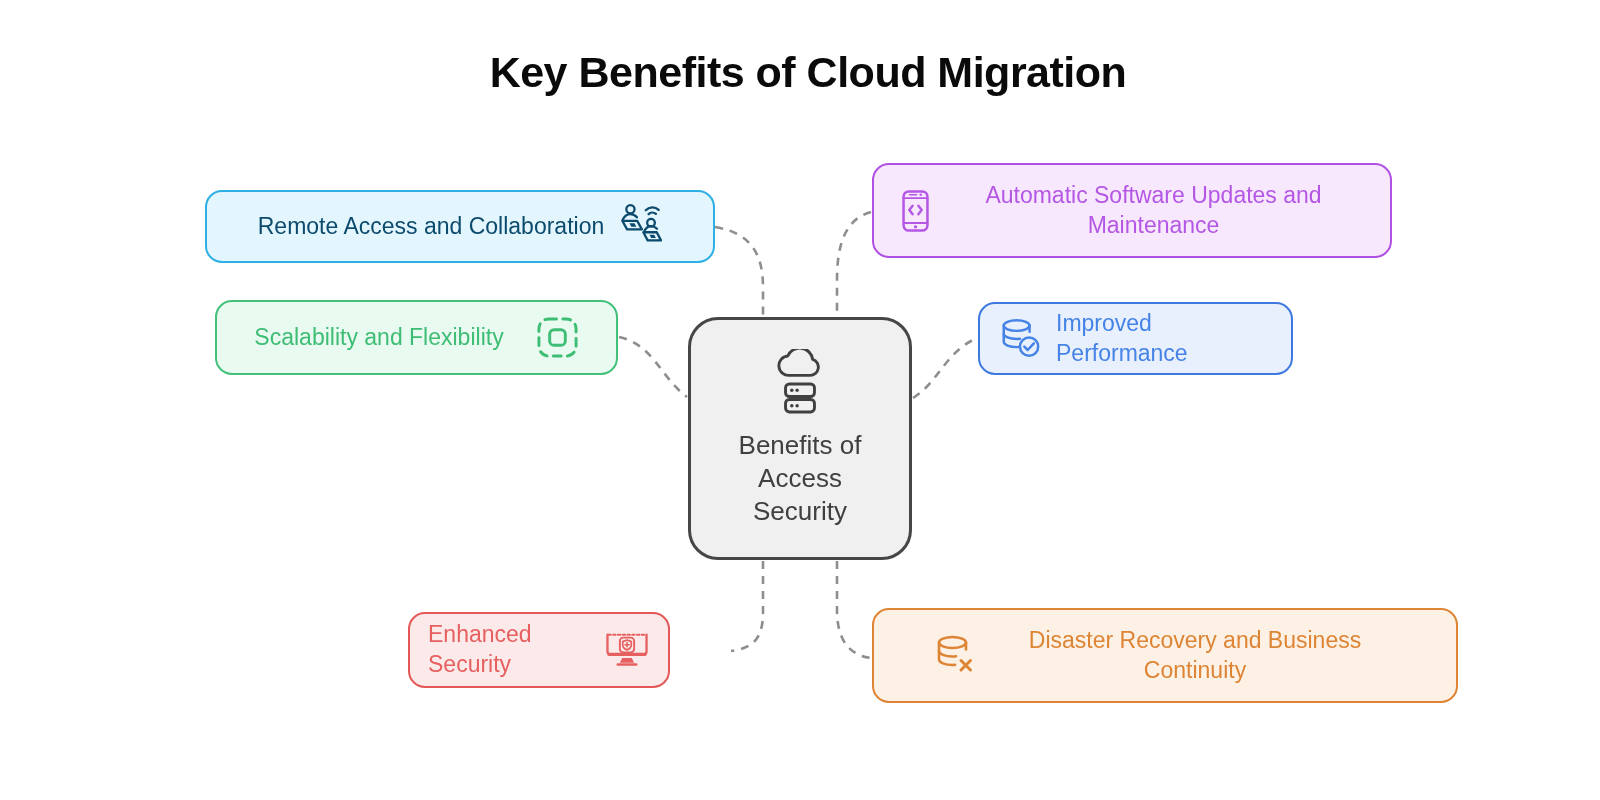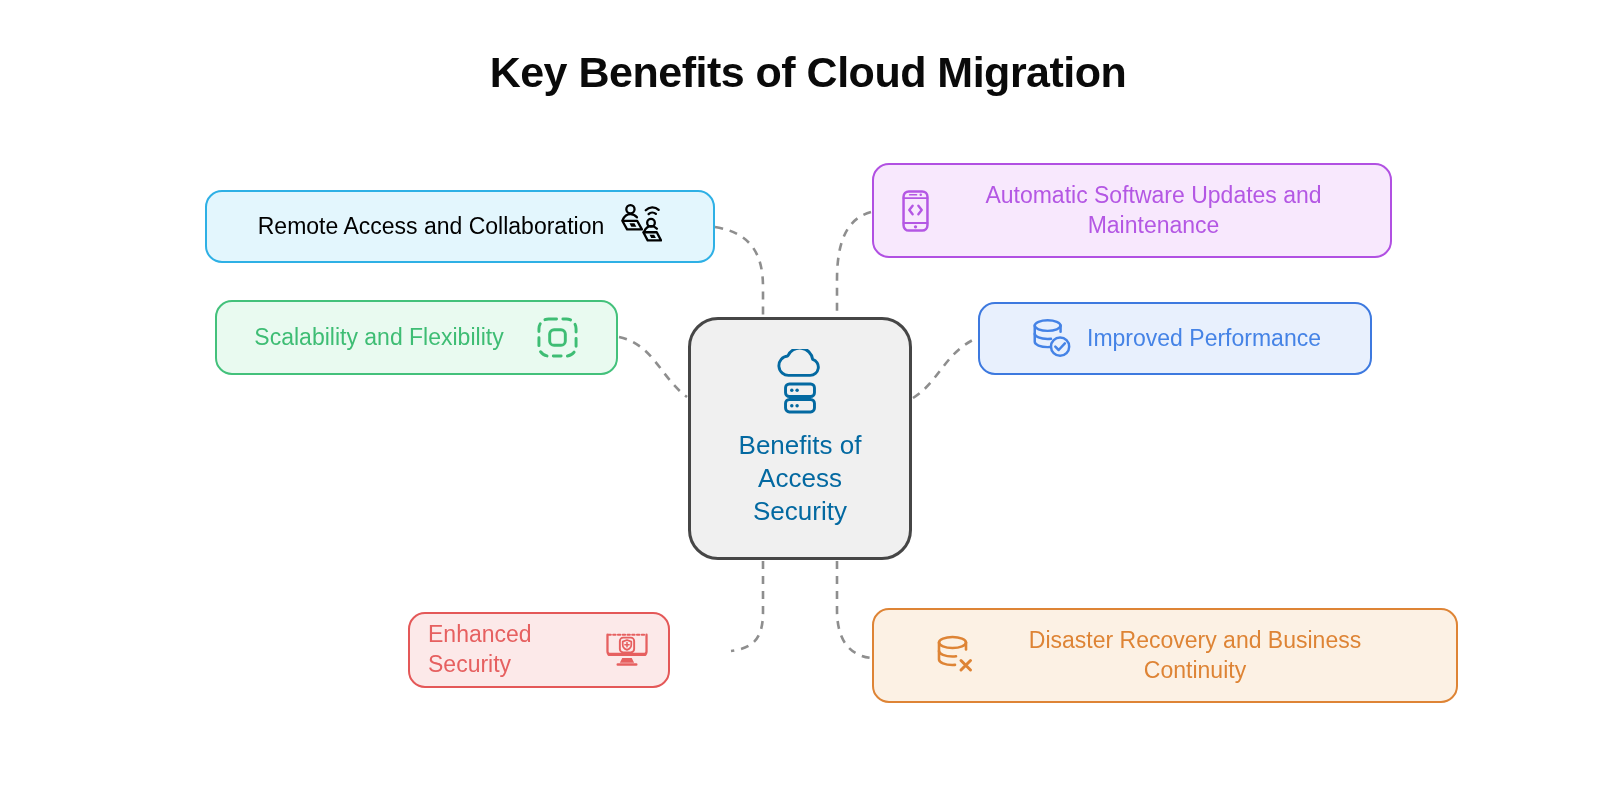--- a/index.html
+++ b/index.html
@@ -19,21 +19,21 @@
   }
   .node .label{font-size:23px;line-height:1.3;}
   .node svg{flex:0 0 auto;display:block;}
   .stroked{fill:none;stroke:currentColor;stroke-linecap:round;stroke-linejoin:round;}
   .filled{fill:currentColor;stroke:none;}
 
   .n-remote{left:205px;top:190px;width:510px;height:73px;}
   .n-scale{left:215px;top:300px;width:403px;height:75px;}
   .n-updates{left:872px;top:163px;width:520px;height:95px;}
   .n-updates .label{text-align:center;max-width:420px;}
-  .n-perf{left:978px;top:302px;width:394px;height:73px;}
+  .n-perf{left:978px;top:302px;width:315px;height:73px;}
   .n-security{left:408px;top:612px;width:262px;height:76px;}
   .n-disaster{left:872px;top:608px;width:586px;height:95px;}
   .n-disaster .label{text-align:center;max-width:405px;}
 
   .center-node{
     left:688px;top:317px;width:224px;height:243px;border-radius:30px;border-width:3px;
     flex-direction:column;gap:10px;padding:10px;
   }
   .center-label{font-size:26px;line-height:1.27;text-align:center;}
   .center-label span{display:block;}
@@ -47,38 +47,38 @@
 
   <svg class="connectors" viewBox="0 0 1600 800" aria-hidden="true" style="color: rgb(142, 142, 142);">
     <path d="M715 227 C753 233 763 257 763 287 L763 316"></path>
     <path d="M871 212 C845 219 837 245 837 280 L837 316"></path>
     <path d="M619 337 C653 344 661 378 687 397"></path>
     <path d="M913 398 C939 382 945 352 977 338"></path>
     <path d="M763 561 L763 612 C763 638 754 648 731 651"></path>
     <path d="M837 561 L837 610 C837 637 847 655 871 658"></path>
   </svg>
 
-  <div class="node center-node" style="border-color: rgb(70, 70, 70); background-color: rgb(240, 240, 240); color: #0369a1;">
+  <div class="node center-node" style="border-color: rgb(70, 70, 70); background-color: rgb(240, 240, 240); color: #404040;">
     <svg width="54" height="70" viewBox="0 0 56 72">
       <path class="stroked" stroke-width="3" d="M17 27h21.5a8.5 8.5 0 0 0 2.6-16.6 13.5 13.5 0 0 0-25.8-3.4A10 10 0 0 0 17 27Z"></path>
       <rect class="stroked" stroke-width="3" x="13" y="36" width="30" height="13" rx="4"></rect>
       <rect class="stroked" stroke-width="3" x="13" y="52" width="30" height="13" rx="4"></rect>
       <circle class="filled" cx="19.5" cy="42.5" r="1.8"></circle>
         <circle class="filled" cx="25" cy="42.5" r="1.8"></circle>
       <circle class="filled" cx="19.5" cy="58.5" r="1.8"></circle>
         <circle class="filled" cx="25" cy="58.5" r="1.8"></circle>
     </svg>
     <div class="center-label">
       <span>Benefits of</span>
       <span>Access</span>
       <span>Security</span>
     </div>
   </div>
 
-  <div class="node n-remote" style="border-color: rgb(46, 176, 229); background-color: rgb(227, 246, 253); color: #000000;">
+  <div class="node n-remote" style="border-color: rgb(46, 176, 229); background-color: rgb(227, 246, 253); color: #0c4a6e;">
     <span class="label">Remote Access and Collaboration</span>
     <svg width="44" height="50" viewBox="0 0 46 52">
       <circle class="stroked" stroke-width="2.4" cx="13" cy="7.5" r="4.3"></circle>
       <path class="stroked" stroke-width="2.4" d="M5 18.5c1.8-4.2 4.8-6 8-6 2.6 0 5 1.2 6.8 3.4"></path>
       <path class="stroked" stroke-width="2.4" d="M4.5 19.5h15.5l5 9H9.5z"></path>
       <path class="filled" d="M12 22h5.2l2 3.8h-5.3z"></path>
       <path class="stroked" stroke-width="2.4" d="M29 8.5a9.5 9.5 0 0 1 13.5-.4"></path>
       <path class="stroked" stroke-width="2.4" d="M32 12.5a5.5 5.5 0 0 1 7.6-.2"></path>
       <circle class="stroked" stroke-width="2.4" cx="34.5" cy="21.5" r="4"></circle>
       <path class="stroked" stroke-width="2.4" d="M27.5 30.5c1.6-3.8 4.3-5.5 7.2-5.5 2.3 0 4.4 1 6 2.8"></path>

